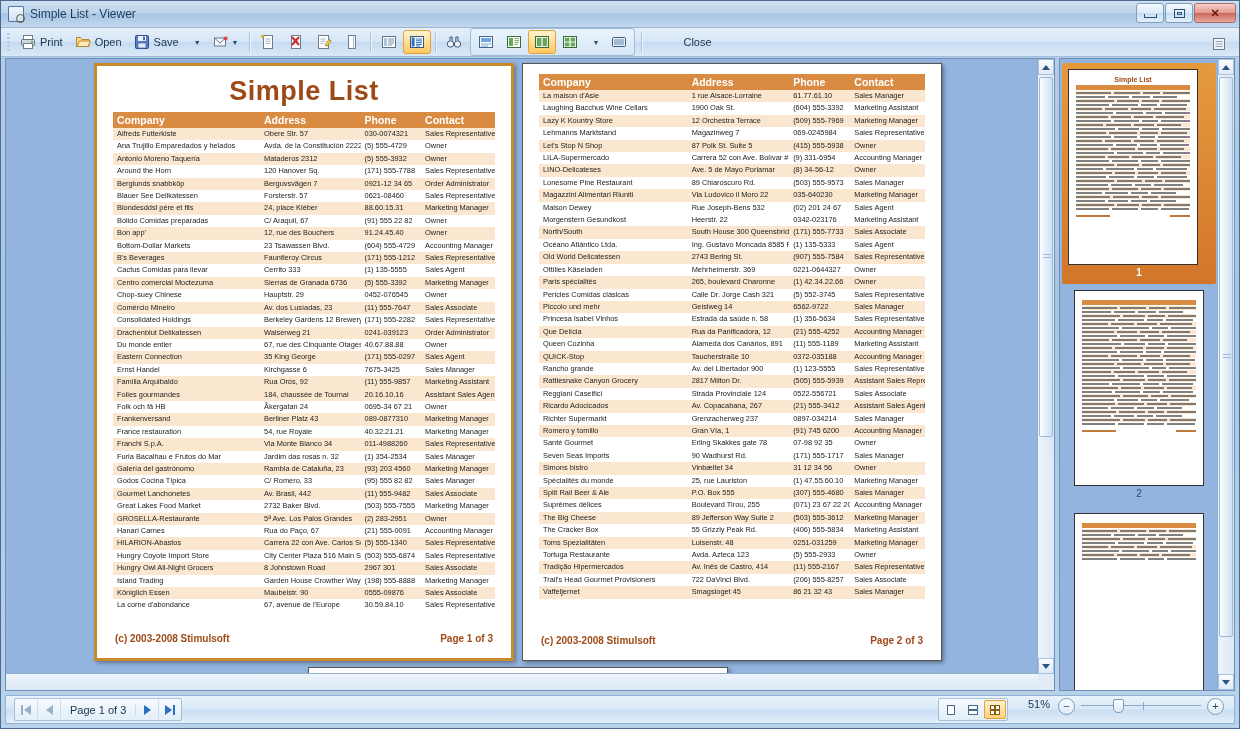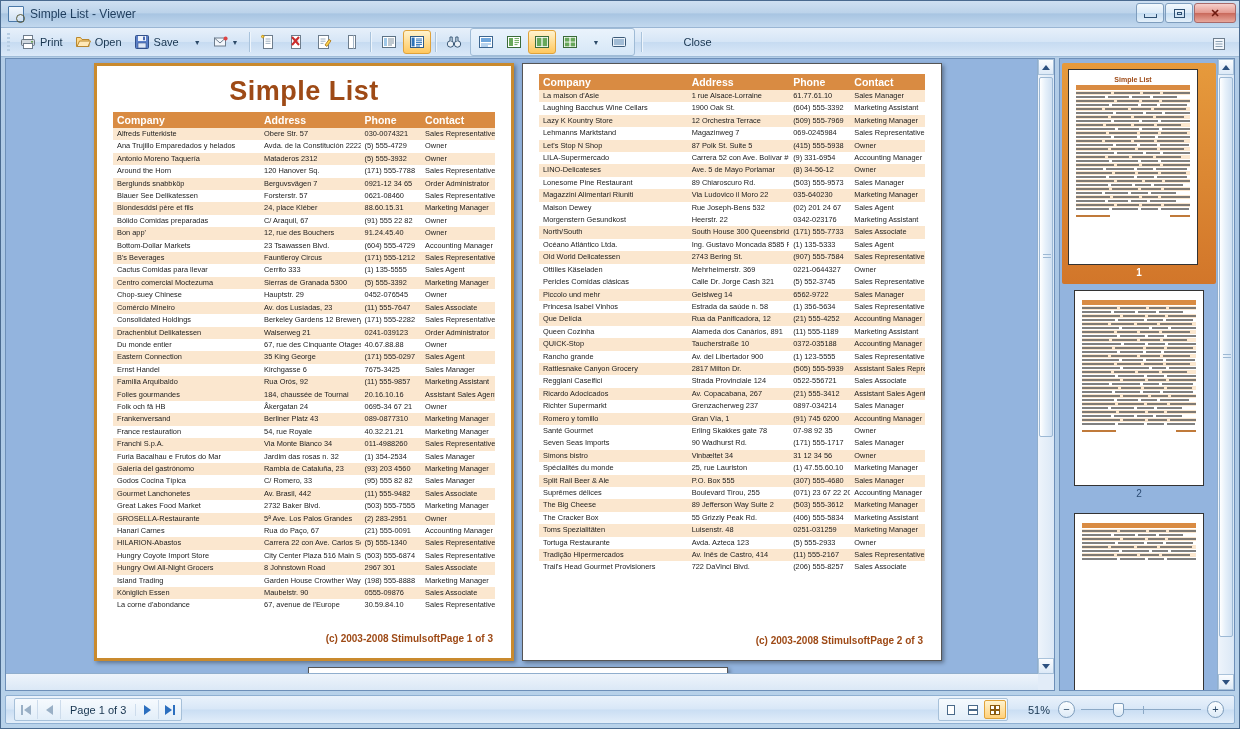--- a/index.html
+++ b/index.html
@@ -98,21 +98,21 @@
     text-align:left;padding:2px 4px;white-space:nowrap;overflow:hidden;
   }
   table.rep td{
     font-size:7.4px;color:#1b1b1b;padding:1px 4px;white-space:nowrap;
     overflow:hidden;text-overflow:clip;line-height:10.4px;
   }
   table.rep tr.odd td{background:#fbe7cf;}
   table.rep tr.even td{background:#fff;}
   .col-c{width:42%;}.col-a{width:28%;}.col-p{width:16%;}.col-k{width:20%;}
   .footer{
-    display:flex;justify-content:flex-end;align-items:flex-end;
+    display:flex;justify-content:space-between;align-items:flex-end;
     font-size:10px;font-weight:bold;color:#9e4a16;padding:0 8px;
   }
   .page.p1 .footer{position:absolute;left:10px;right:10px;bottom:14px;}
   .page.p2 .footer{position:absolute;left:10px;right:10px;bottom:14px;}
   
   .sb{position:absolute;background:linear-gradient(to right,#eef4fb,#dbe8f6);}
   .sb.v{right:0;top:0;bottom:16px;width:16px;border-left:1px solid #90aecd;}
   .sb.h{left:0;bottom:0;right:16px;height:16px;border-top:1px solid #90aecd;
     background:linear-gradient(to bottom,#eef4fb,#dbe8f6);}
   .sb-btn{position:absolute;width:16px;height:16px;
@@ -163,21 +163,21 @@
     background:linear-gradient(to bottom,#f6fafe,#e2eef9);height:21px;margin-left:4px;}
   .nav-btn{width:22px;height:19px;display:flex;align-items:center;justify-content:center;border-right:1px solid #cddcec;}
   .nav-btn:last-child{border-right:none;}
   .nav-label{font-size:11px;color:#17344f;padding:0 9px;white-space:nowrap;border-right:1px solid #cddcec;}
   .tri{width:0;height:0;}
   .tri.l{border-top:5px solid transparent;border-bottom:5px solid transparent;border-right:7px solid #2c6fbf;}
   .tri.r{border-top:5px solid transparent;border-bottom:5px solid transparent;border-left:7px solid #2c6fbf;}
   .tri.dis.l{border-right-color:#9ab0c6;}
   .bar{width:2px;height:10px;background:#2c6fbf;}
   .bar.dis{background:#9ab0c6;}
-  .status-right{margin-left:auto;display:flex;align-items:center;gap:0;padding-right:6px;}
+  .status-right{margin-left:auto;display:flex;gap:0;padding-right:6px;}
   .viewmode{display:flex;align-items:center;border:1px solid #a6c0d9;border-radius:2px;
     background:linear-gradient(to bottom,#f6fafe,#e2eef9);padding:1px;margin-right:8px;}
   .vm{width:20px;height:17px;display:flex;align-items:center;justify-content:center;border:1px solid transparent;border-radius:2px;}
   .vm.on{border-color:#e0a23a;background:linear-gradient(to bottom,#fff3cf,#ffd07a);}
   .zoomtxt{font-size:11px;color:#17344f;width:34px;text-align:right;margin-right:8px;}
   .zbtn{width:15px;height:15px;border-radius:50%;border:1px solid #7d9cbb;
     background:linear-gradient(to bottom,#fcfeff,#dceaf7);
     display:flex;align-items:center;justify-content:center;font-size:11px;color:#2c4a68;line-height:1;}
   .ztrack{width:120px;height:15px;position:relative;margin:0 6px;}
   .ztrack .line{position:absolute;left:0;right:0;top:7px;height:1px;background:#8ca9c6;}
@@ -445,21 +445,21 @@
                     <td class="col-k">Sales Representative</td>
                   </tr>
                   <tr class="even">
                     <td class="col-c">Cactus Comidas para llevar</td>
                     <td class="col-a">Cerrito 333</td>
                     <td class="col-p">(1) 135-5555</td>
                     <td class="col-k">Sales Agent</td>
                   </tr>
                   <tr class="odd">
                     <td class="col-c">Centro comercial Moctezuma</td>
-                    <td class="col-a">Sierras de Granada 5300</td>
+                    <td class="col-a">Sierras de Granada 6736</td>
                     <td class="col-p">(5) 555-3392</td>
                     <td class="col-k">Marketing Manager</td>
                   </tr>
                   <tr class="even">
                     <td class="col-c">Chop-suey Chinese</td>
                     <td class="col-a">Hauptstr. 29</td>
                     <td class="col-p">0452-076545</td>
                     <td class="col-k">Owner</td>
                   </tr>
                   <tr class="odd">
@@ -716,20 +716,26 @@
                     <td class="col-a">2743 Bering St.</td>
                     <td class="col-p">(907) 555-7584</td>
                     <td class="col-k">Sales Representative</td>
                   </tr>
                   <tr class="even">
                     <td class="col-c">Ottilies Käseladen</td>
                     <td class="col-a">Mehrheimerstr. 369</td>
                     <td class="col-p">0221-0644327</td>
                     <td class="col-k">Owner</td>
                   </tr>
+                  <tr class="odd">
+                    <td class="col-c">Paris spécialités</td>
+                    <td class="col-a">265, boulevard Charonne</td>
+                    <td class="col-p">(1) 42.34.22.66</td>
+                    <td class="col-k">Owner</td>
+                  </tr>
                   <tr class="even">
                     <td class="col-c">Pericles Comidas clásicas</td>
                     <td class="col-a">Calle Dr. Jorge Cash 321</td>
                     <td class="col-p">(5) 552-3745</td>
                     <td class="col-k">Sales Representative</td>
                   </tr>
                   <tr class="odd">
                     <td class="col-c">Piccolo und mehr</td>
                     <td class="col-a">Geislweg 14</td>
                     <td class="col-p">6562-9722</td>
@@ -859,20 +865,26 @@
                     <td class="col-c">Tradição Hipermercados</td>
                     <td class="col-a">Av. Inês de Castro, 414</td>
                     <td class="col-p">(11) 555-2167</td>
                     <td class="col-k">Sales Representative</td>
                   </tr>
                   <tr class="even">
                     <td class="col-c">Trail's Head Gourmet Provisioners</td>
                     <td class="col-a">722 DaVinci Blvd.</td>
                     <td class="col-p">(206) 555-8257</td>
                     <td class="col-k">Sales Associate</td>
+                  </tr>
+                  <tr class="odd">
+                    <td class="col-c">Vaffeljernet</td>
+                    <td class="col-a">Smagsloget 45</td>
+                    <td class="col-p">86 21 32 43</td>
+                    <td class="col-k">Sales Manager</td>
                   </tr>
                 </tbody>
             </table>
           </div>
           <div class="footer">
             <span>(c) 2003-2008 Stimulsoft</span>
             <span>Page 2 of 3</span>
           </div>
         </div>
 

